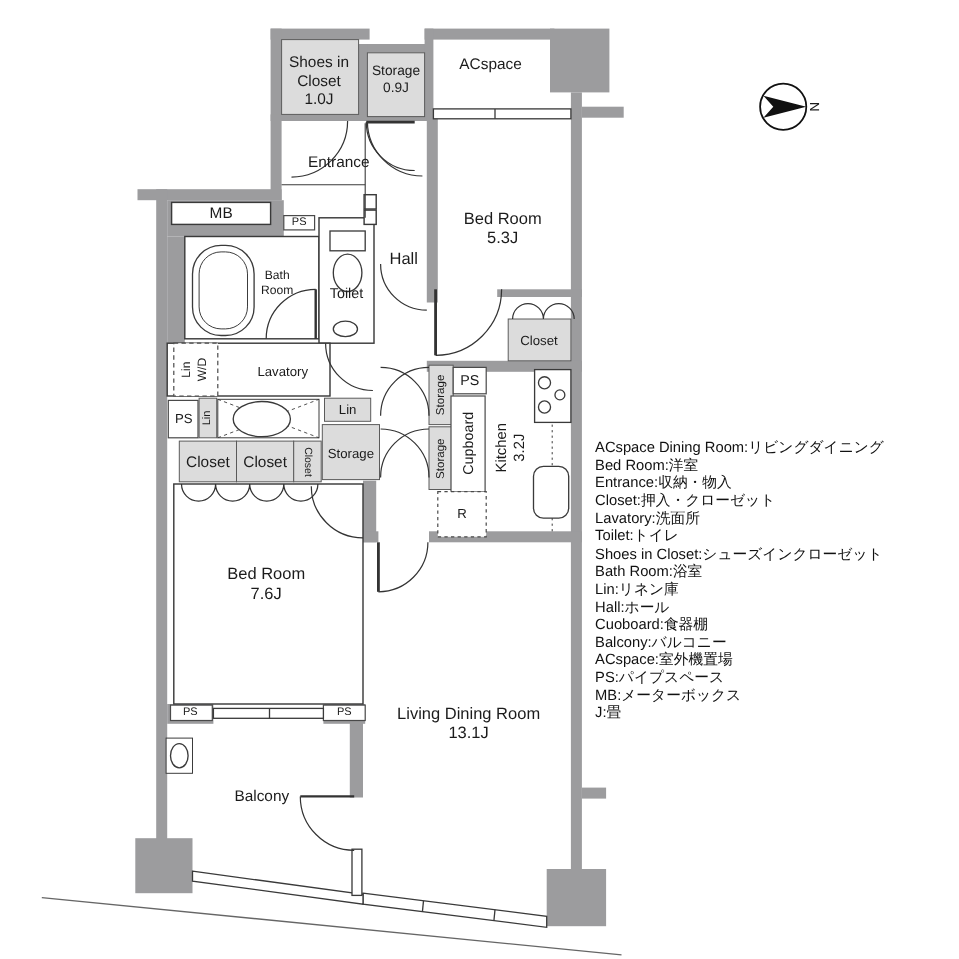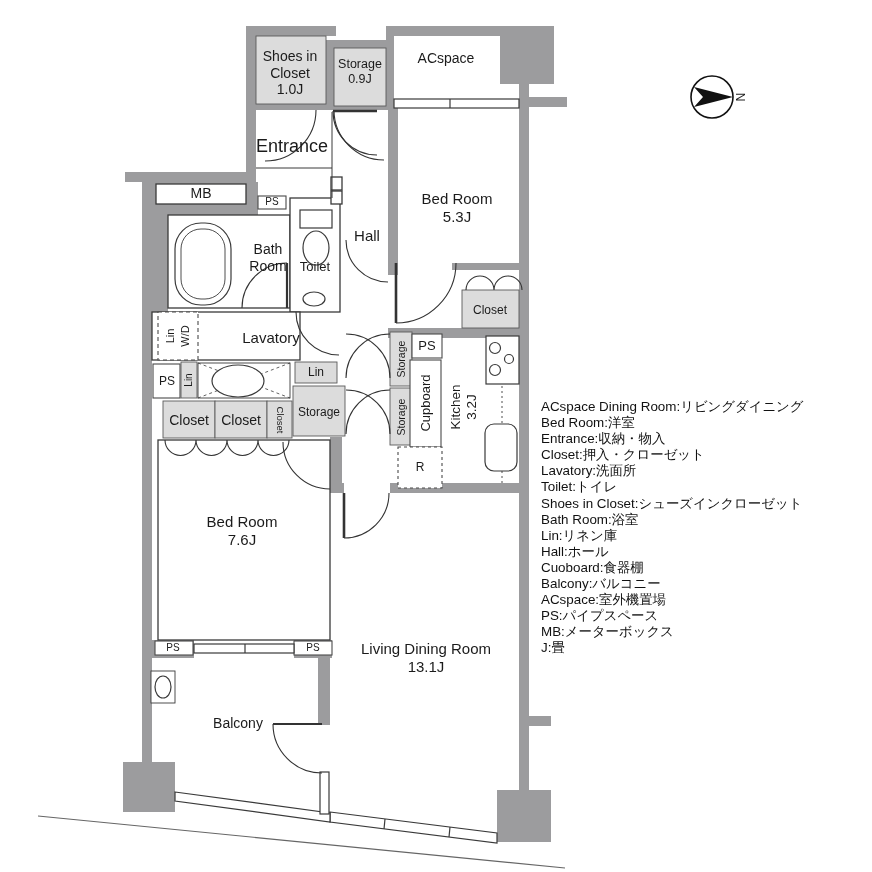--- a/index.html
+++ b/index.html
@@ -150,30 +150,30 @@
     <polygon points="694,87 733,97 694,107 703,97" fill="#111"></polygon>
   </g>
 </svg>
 
 <div class="lbl" style="left:290px;top:73px;font-size:14px">Shoes in
 Closet
 1.0J</div>
 <div class="lbl" style="left:360px;top:72px;font-size:12.5px">Storage
 0.9J</div>
 <div class="lbl" style="left:446px;top:58px;font-size:14px">ACspace</div>
-<div class="lbl" style="left:292px;top:147px;font-size:18px">Entrance</div>
+<div class="lbl" style="left:308px;top:147px;font-size:14px">Entrance</div>
 <div class="lbl" style="left:457px;top:208px;font-size:15px">Bed Room
 5.3J</div>
 <div class="lbl" style="left:201px;top:193px;font-size:14px">MB</div>
 <div class="lbl" style="left:272px;top:202px;font-size:10px">PS</div>
-<div class="lbl" style="left:268px;top:258px;font-size:14px">Bath
+<div class="lbl" style="left:252px;top:258px;font-size:11px">Bath
 Room</div>
 <div class="lbl" style="left:315px;top:267px;font-size:13px">Toilet</div>
 <div class="lbl" style="left:367px;top:236px;font-size:15px">Hall</div>
-<div class="lbl" style="left:271px;top:338px;font-size:15px">Lavatory</div>
+<div class="lbl" style="left:257px;top:338px;font-size:12px">Lavatory</div>
 <div class="lbl v" style="left:170px;top:336px;font-size:11px">Lin</div>
 <div class="lbl v" style="left:185px;top:336px;font-size:11px">W/D</div>
 <div class="lbl" style="left:167px;top:381px;font-size:12px">PS</div>
 <div class="lbl v" style="left:189px;top:380px;font-size:10px">Lin</div>
 <div class="lbl" style="left:316px;top:372px;font-size:12px">Lin</div>
 <div class="lbl" style="left:319px;top:412px;font-size:12px">Storage</div>
 <div class="lbl" style="left:189px;top:420px;font-size:14px">Closet</div>
 <div class="lbl" style="left:241px;top:420px;font-size:14px">Closet</div>
 <div class="lbl vr" style="left:280px;top:420px;font-size:9.5px">Closet</div>
 <div class="lbl v" style="left:401px;top:359px;font-size:10.5px">Storage</div>

